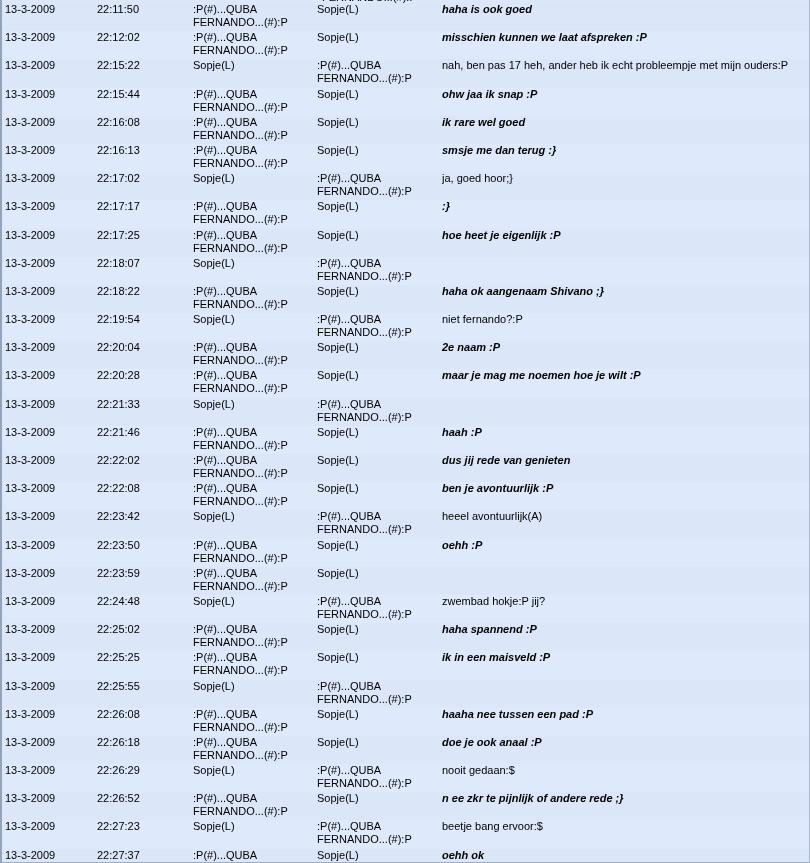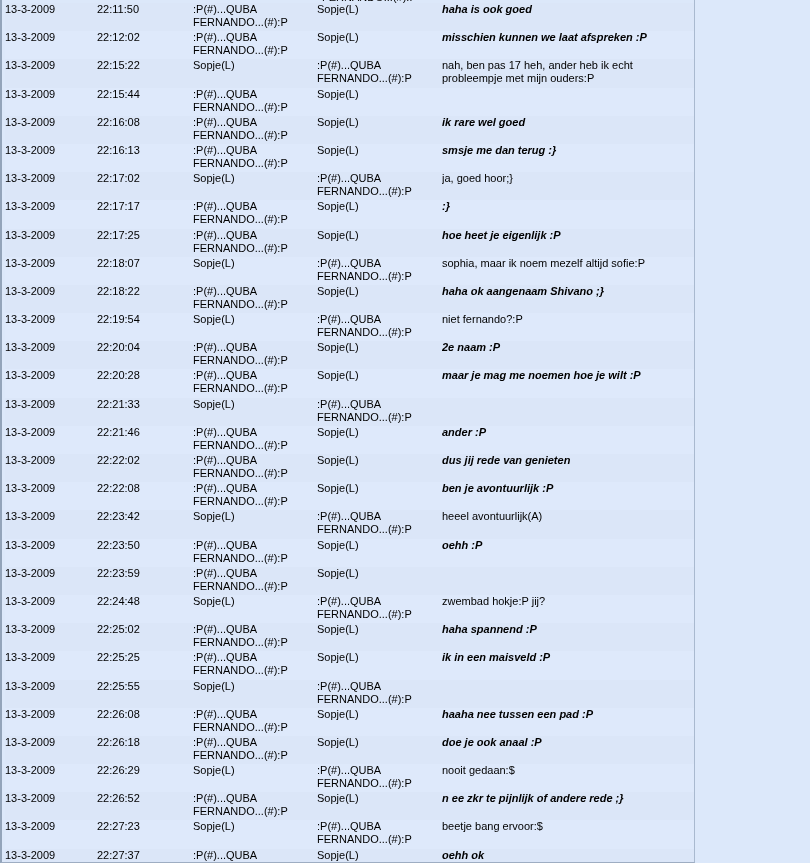--- a/index.html
+++ b/index.html
@@ -2,21 +2,21 @@
 <html><head>
 <meta charset="utf-8">
 <style>
   html, body { margin: 0; padding: 0; }
   body {
     font-family: "Liberation Sans", sans-serif;
     background: #dce8fa;
   }
   #chatlog-window {
     position: relative;
-    width: 695px;
+    width: 810px;
     height: 863px;
     overflow: hidden;
     box-sizing: border-box;
     background: #dce8fa;
     border-left: 2px solid #93a4ba;
     border-right: 1px solid #a9b9cf;
     border-bottom: 1px solid #9eadc2;
   }
   #rows {
     padding-top: 3px;
@@ -77,20 +77,21 @@
     <div class="cell cell-from">Sopje(L)</div>
     <div class="cell cell-to">:P(#)...QUBA FERNANDO...(#):P</div>
     <div class="cell cell-msg">nah, ben pas 17 heh, ander heb ik echt probleempje met mijn ouders:P</div>
   </div>
 
   <div class="log-row">
     <div class="cell cell-date">13-3-2009</div>
     <div class="cell cell-time">22:15:44</div>
     <div class="cell cell-from">:P(#)...QUBA FERNANDO...(#):P</div>
     <div class="cell cell-to">Sopje(L)</div>
+    <div class="cell cell-msg msg-quba">ohw jaa ik snap :P</div>
   </div>
 
   <div class="log-row">
     <div class="cell cell-date">13-3-2009</div>
     <div class="cell cell-time">22:16:08</div>
     <div class="cell cell-from">:P(#)...QUBA FERNANDO...(#):P</div>
     <div class="cell cell-to">Sopje(L)</div>
     <div class="cell cell-msg msg-quba">ik rare wel goed</div>
   </div>
 
@@ -124,21 +125,20 @@
     <div class="cell cell-from">:P(#)...QUBA FERNANDO...(#):P</div>
     <div class="cell cell-to">Sopje(L)</div>
     <div class="cell cell-msg msg-quba">hoe heet je eigenlijk :P</div>
   </div>
 
   <div class="log-row">
     <div class="cell cell-date">13-3-2009</div>
     <div class="cell cell-time">22:18:07</div>
     <div class="cell cell-from">Sopje(L)</div>
     <div class="cell cell-to">:P(#)...QUBA FERNANDO...(#):P</div>
-    <div class="cell cell-msg">sophia, maar ik noem mezelf altijd sofie:P</div>
   </div>
 
   <div class="log-row">
     <div class="cell cell-date">13-3-2009</div>
     <div class="cell cell-time">22:18:22</div>
     <div class="cell cell-from">:P(#)...QUBA FERNANDO...(#):P</div>
     <div class="cell cell-to">Sopje(L)</div>
     <div class="cell cell-msg msg-quba">haha ok aangenaam Shivano ;}</div>
   </div>
 
@@ -171,21 +171,21 @@
     <div class="cell cell-time">22:21:33</div>
     <div class="cell cell-from">Sopje(L)</div>
     <div class="cell cell-to">:P(#)...QUBA FERNANDO...(#):P</div>
   </div>
 
   <div class="log-row">
     <div class="cell cell-date">13-3-2009</div>
     <div class="cell cell-time">22:21:46</div>
     <div class="cell cell-from">:P(#)...QUBA FERNANDO...(#):P</div>
     <div class="cell cell-to">Sopje(L)</div>
-    <div class="cell cell-msg msg-quba">ander :P</div>
+    <div class="cell cell-msg msg-quba">haah :P</div>
   </div>
 
   <div class="log-row">
     <div class="cell cell-date">13-3-2009</div>
     <div class="cell cell-time">22:22:02</div>
     <div class="cell cell-from">:P(#)...QUBA FERNANDO...(#):P</div>
     <div class="cell cell-to">Sopje(L)</div>
     <div class="cell cell-msg msg-quba">dus jij rede van genieten</div>
   </div>
 

